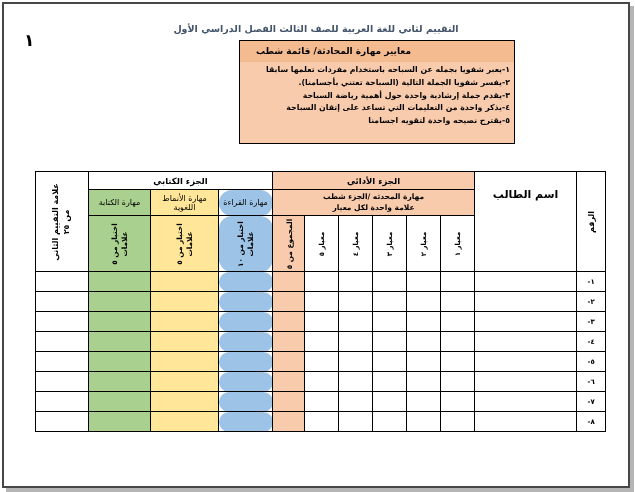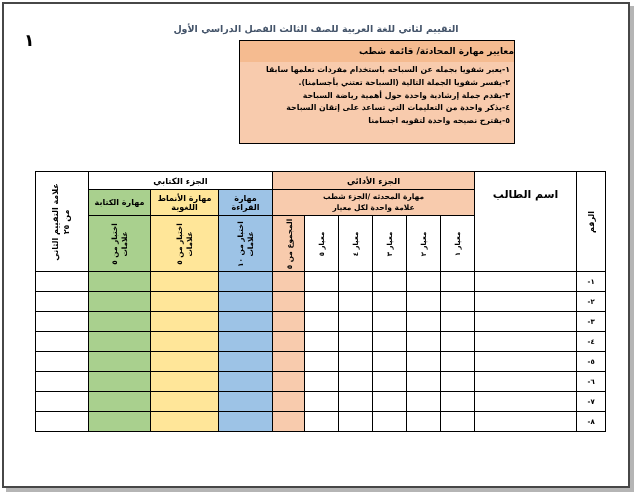--- a/index.html
+++ b/index.html
@@ -21,45 +21,46 @@
     font-size:17px; font-weight:bold; color:#000;
   }
   
   .crit-box {
     position:absolute; left:235px; top:36px; width:276px; height:104px;
     border:1.5px solid #000; direction:rtl;
     background:var(--peach,#F8CBAD);
   }
   .crit-head {
     height:21px; background:var(--peach_dark,#F4B183);
-    text-align:right; font-size:9px; font-weight:bold; color:#000;
+    text-align:left; font-size:9px; font-weight:bold; color:#000;
     padding-top:5px;
+    padding-left:16px;
   }
   .crit-items { padding:2px 4px 0 4px; }
   .crit-item {
     font-size:7.8px; font-weight:bold; color:#000;
     line-height:12.8px; white-space:nowrap;
   }
   
   .sheet-table {
     position:absolute; left:31px; top:167px; direction:rtl;
     border-collapse:collapse; table-layout:fixed; width:570px;
     background:#fff;
   }
   .sheet-table td { border:1px solid #000; overflow:hidden; color:#000; }
   tr.hr1 { height:18px; }
   tr.hr2 { height:26px; }
   tr.hr3 { height:56px; }
   #data-rows tr { height:20px; }
   .c-peach { background:var(--peach,#F8CBAD); }
   .c-green { background:var(--green,#A9D08E); }
   .c-yellow{ background:var(--yellow,#FFE699); }
-  .c-blue  { background:var(--blue,#9DC3E6); }
+  .c-blue  { background:var(--blue,#9DC3E6);border-radius:13px; }
   .part-title { text-align:center; font-size:8.5px; font-weight:bold; vertical-align:middle; }
-  .skill-name { text-align:center; font-size:8px; font-weight:bold; vertical-align:middle; }
+  .skill-name { text-align:center; font-size:8px; font-weight:normal; vertical-align:middle; }
   .sub2line { text-align:center; font-size:7.5px; font-weight:bold; line-height:1.45; vertical-align:middle; }
   .name-head { text-align:center; font-size:11px; font-weight:bold; vertical-align:top; padding-top:16px; }
   
   .vcell { position:relative; padding:0; }
   .vtext {
     position:absolute; top:50%; left:50%;
     transform:translate(-50%,-50%) rotate(-90deg);
     white-space:nowrap; font-weight:bold; color:#000; direction:rtl;
   }
   .vwrap { white-space:normal; text-align:center; line-height:1.35; }

